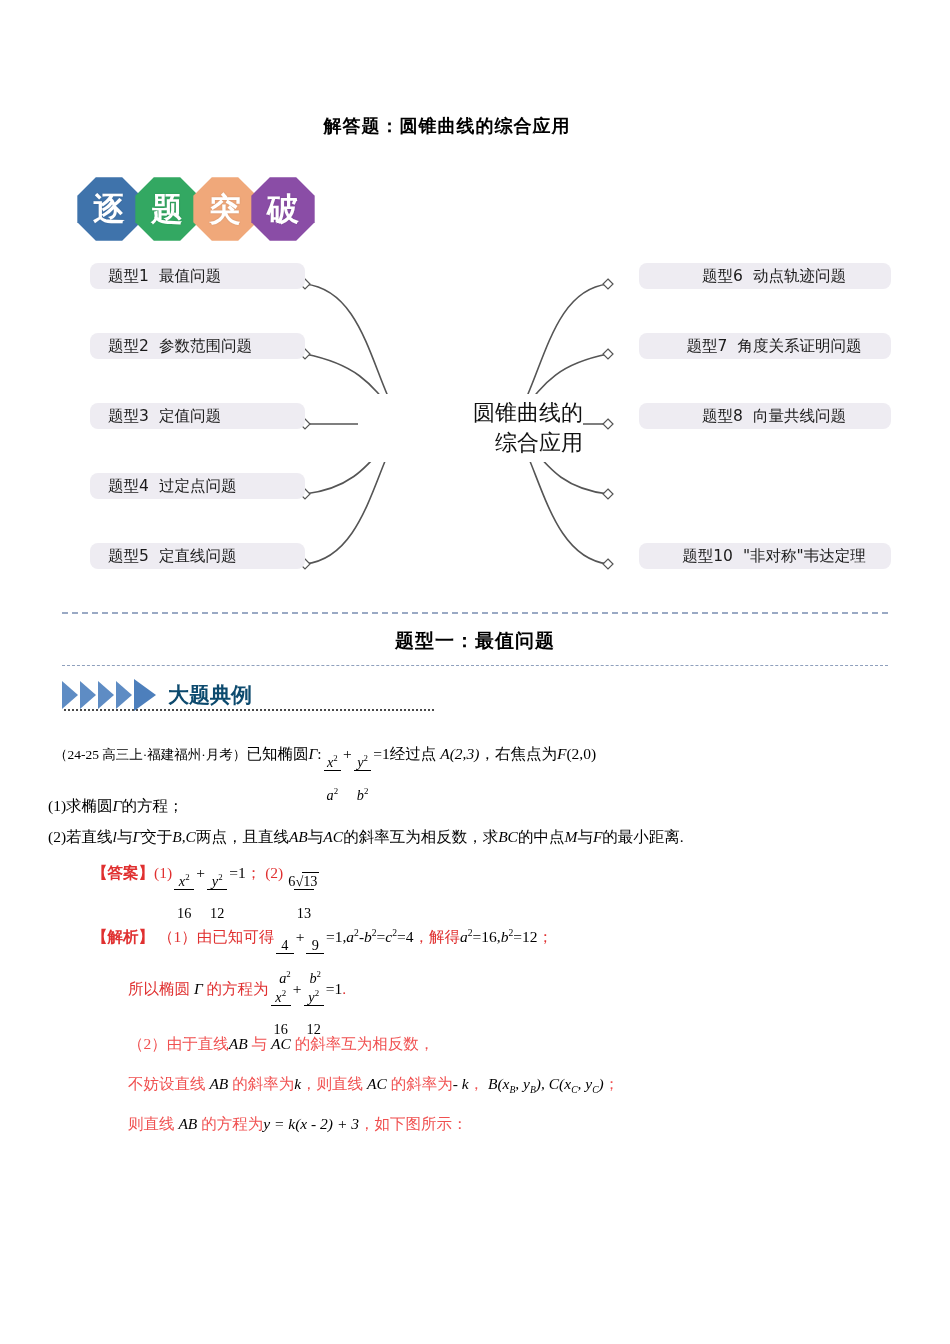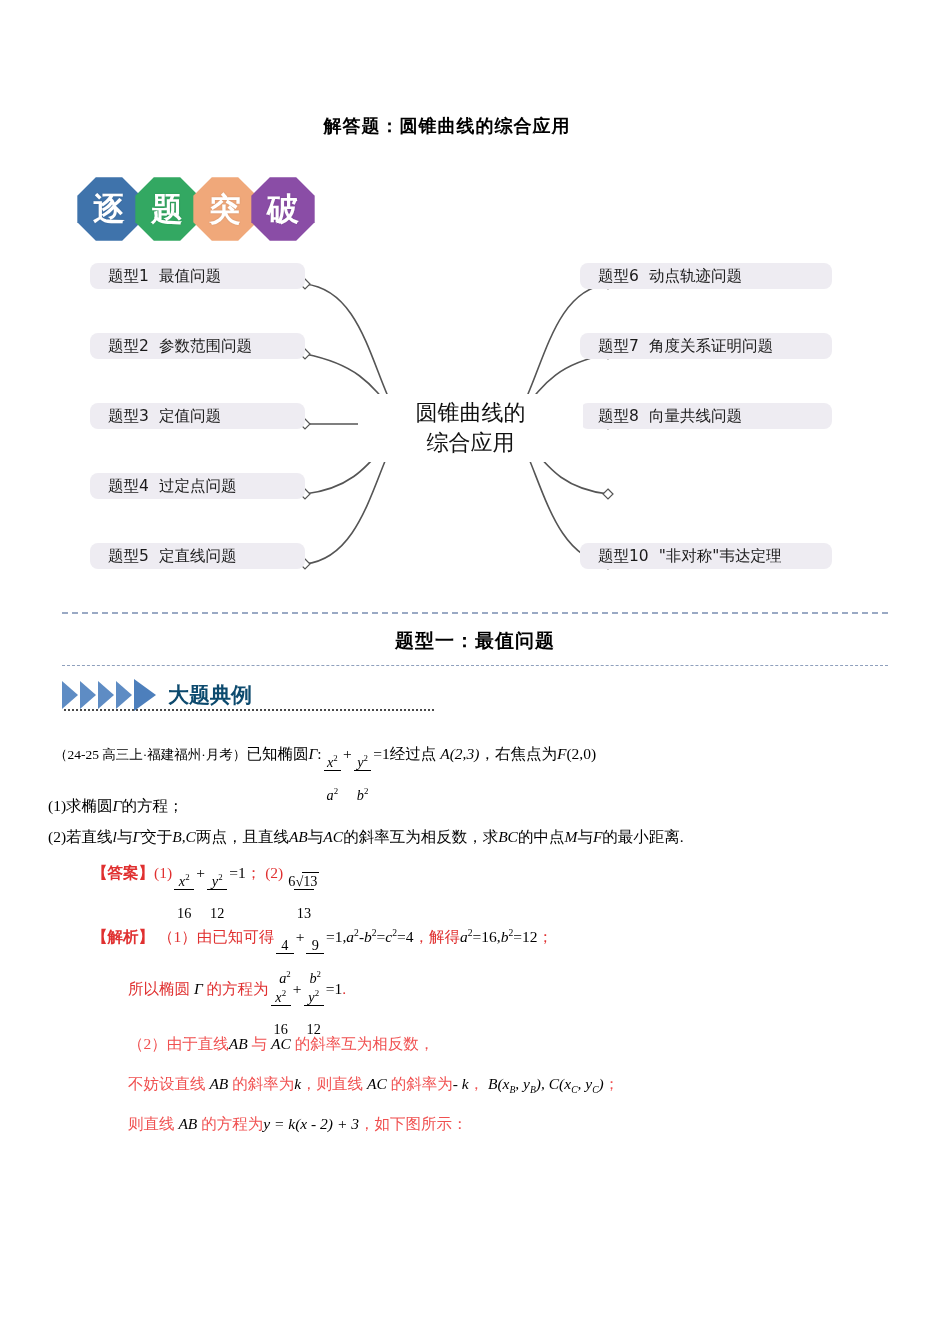--- a/index.html
+++ b/index.html
@@ -87,32 +87,32 @@
     color: #1a1a1a;
     box-sizing: border-box;
   }
   .mm-box.left {
     left: 90px;
     width: 215px;
     padding-left: 18px;
     justify-content: flex-start;
   }
   .mm-box.right {
-    left: 580px;
+    left: 639px;
     width: 252px;
     padding-left: 18px;
-    justify-content: flex-start;
+    justify-content: center;
   }
   .mm-num { margin-right: 10px; }
   .mm-center {
     position: absolute;
     left: 358px;
     top: 142px;
     width: 225px;
-    text-align: center;
+    text-align: right;
     font-family: "DejaVu Sans", "Liberation Sans", sans-serif;
     font-size: 22px;
     line-height: 30px;
     color: #111;
     z-index: 3;
     background: #fff;
     padding: 4px 0;
   }
 
   

